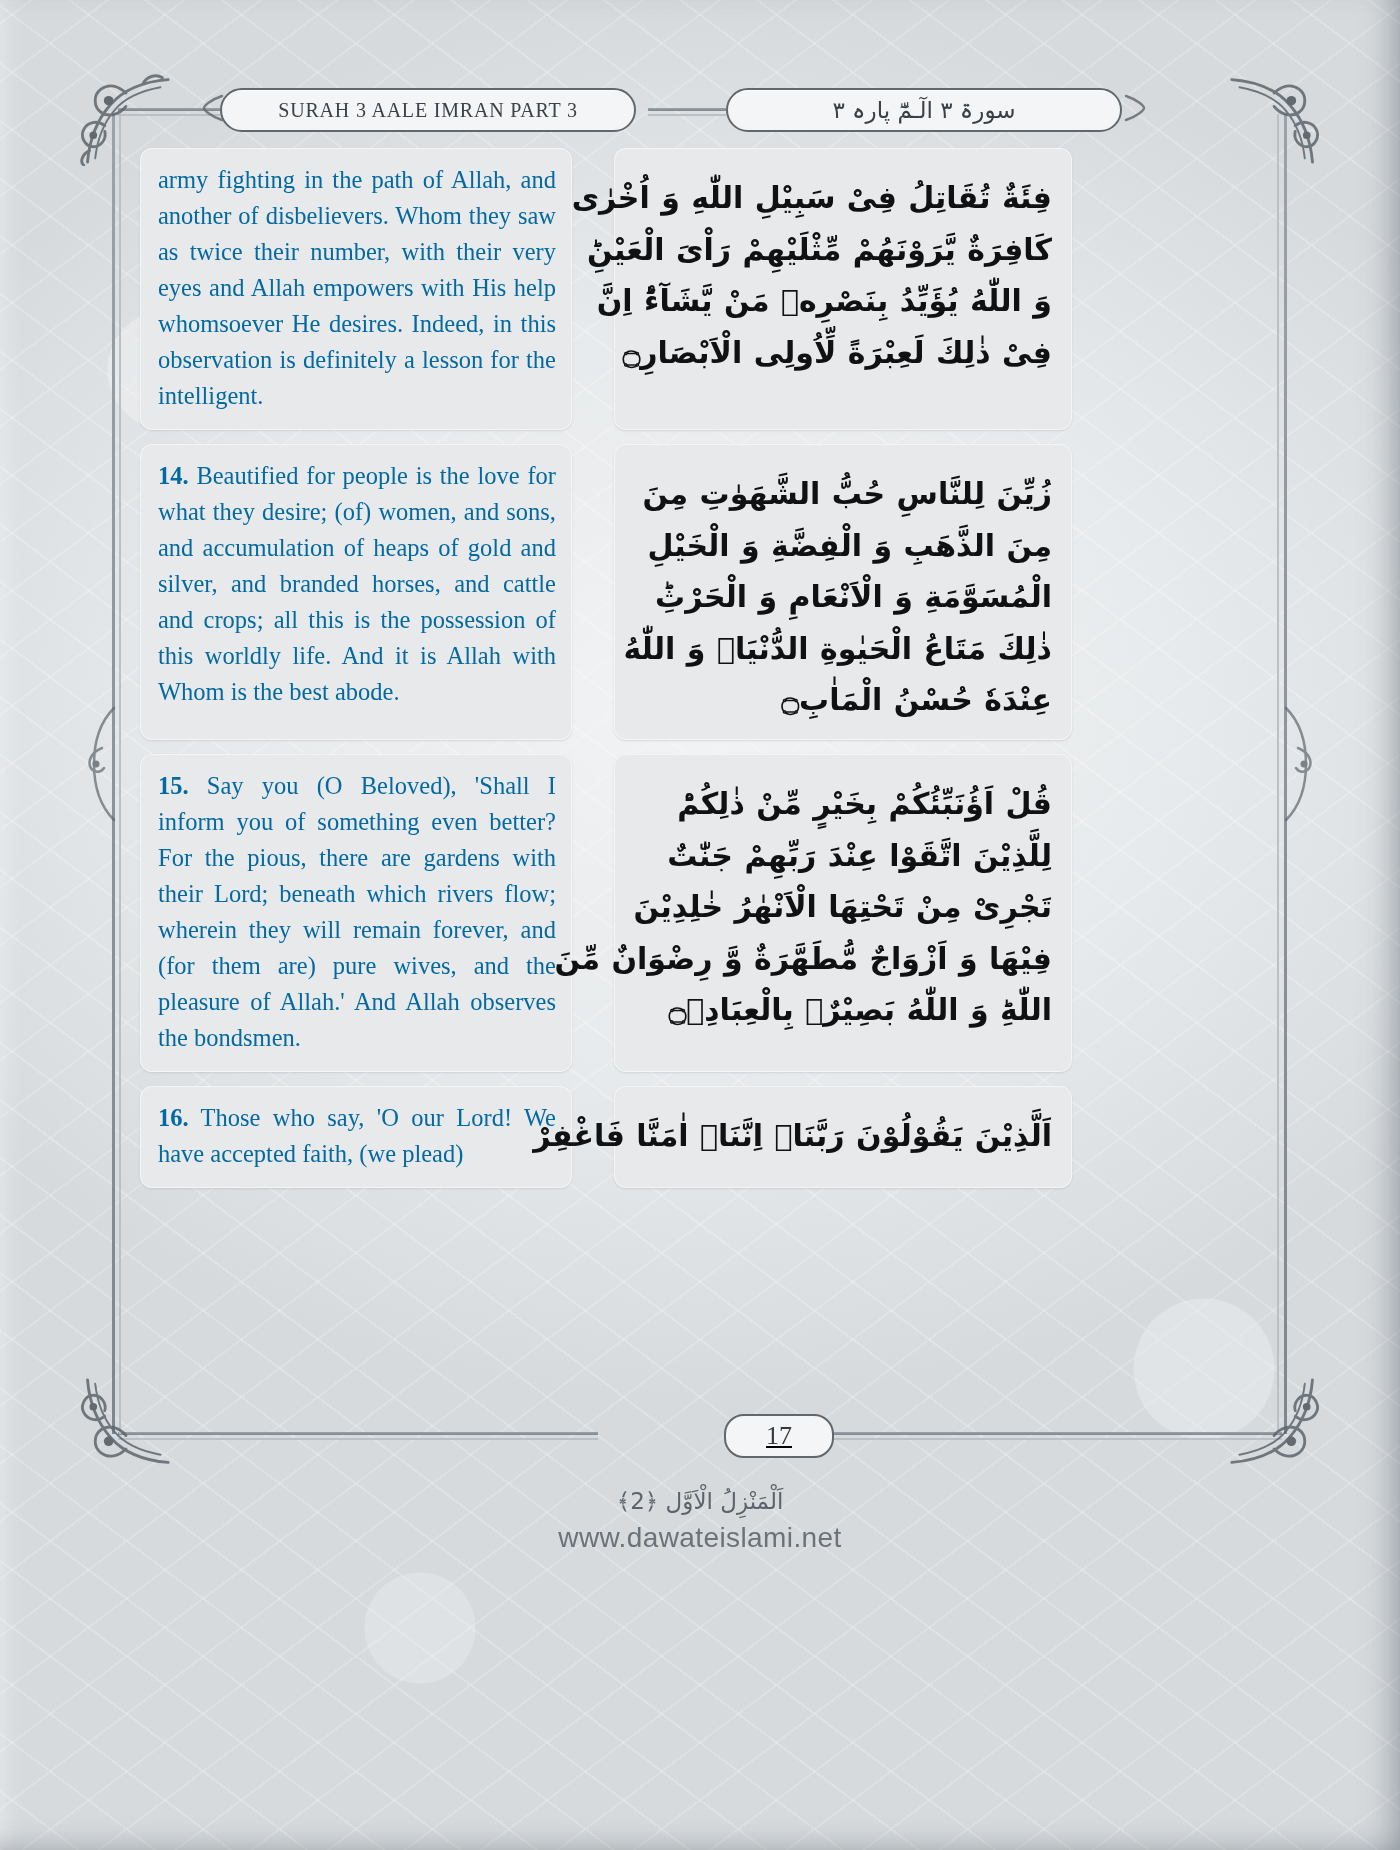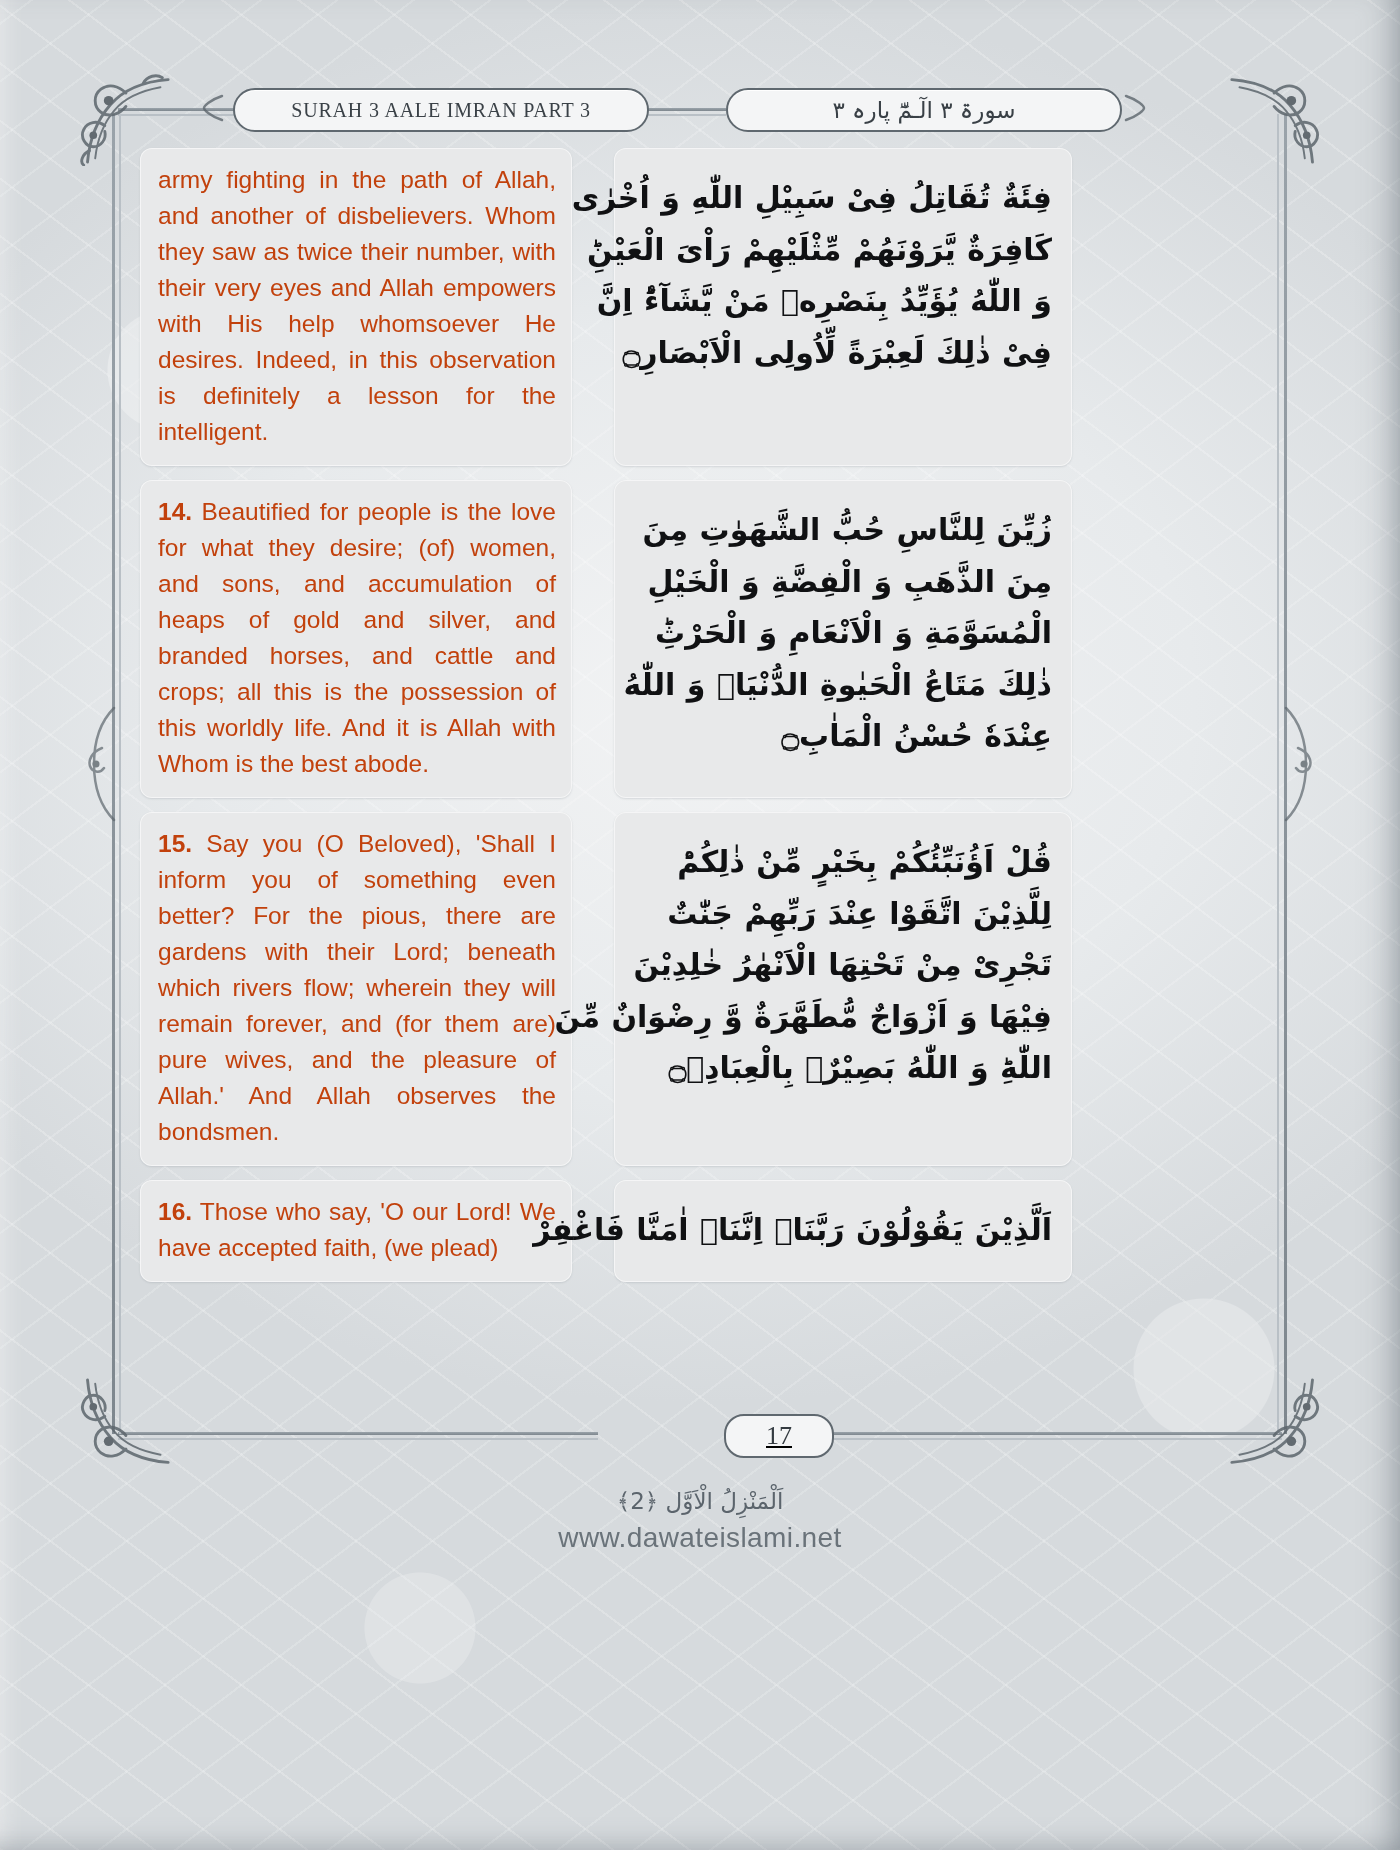--- a/index.html
+++ b/index.html
@@ -94,21 +94,21 @@
     height: 40px;
     border: 2.5px solid #5f686f;
     border-radius: 22px;
     background: #f4f5f6;
     display: flex;
     align-items: center;
     justify-content: center;
     box-shadow: 0 1px 0 rgba(255,255,255,.9) inset;
   }
   #header-en {
-    left: 145px; top: 4px; width: 412px;
+    left: 132px; top: 4px; width: 412px;
   }
   #header-en .txt {
     font-family: "Liberation Serif", serif;
     font-size: 20px;
     letter-spacing: .8px;
     color: #3a4147;
     font-variant: small-caps;
     white-space: nowrap;
   }
   #header-ar {
@@ -170,24 +170,24 @@
   }
   .panel-ar {
     width: 458px;
     padding: 24px 20px 14px 16px;
     box-sizing: border-box;
     direction: rtl;
   }
   .spacer-col { width: 10px; }
 
   .en-text {
-    font-family: Liberation Sans, sans-serif;
+    font-family: Liberation Serif, serif;
     font-size: 24.5px;
     line-height: 1.47;
-    color: #c2410c;
+    color: #0369a1;
     text-align: justify;
     text-justify: inter-word;
     hyphens: none;
   }
   .en-text .vnum {
     font-weight: bold;
   }
   .ar-text {
     font-family: "DejaVu Sans", "Liberation Sans", sans-serif;
     font-size: 30px;

